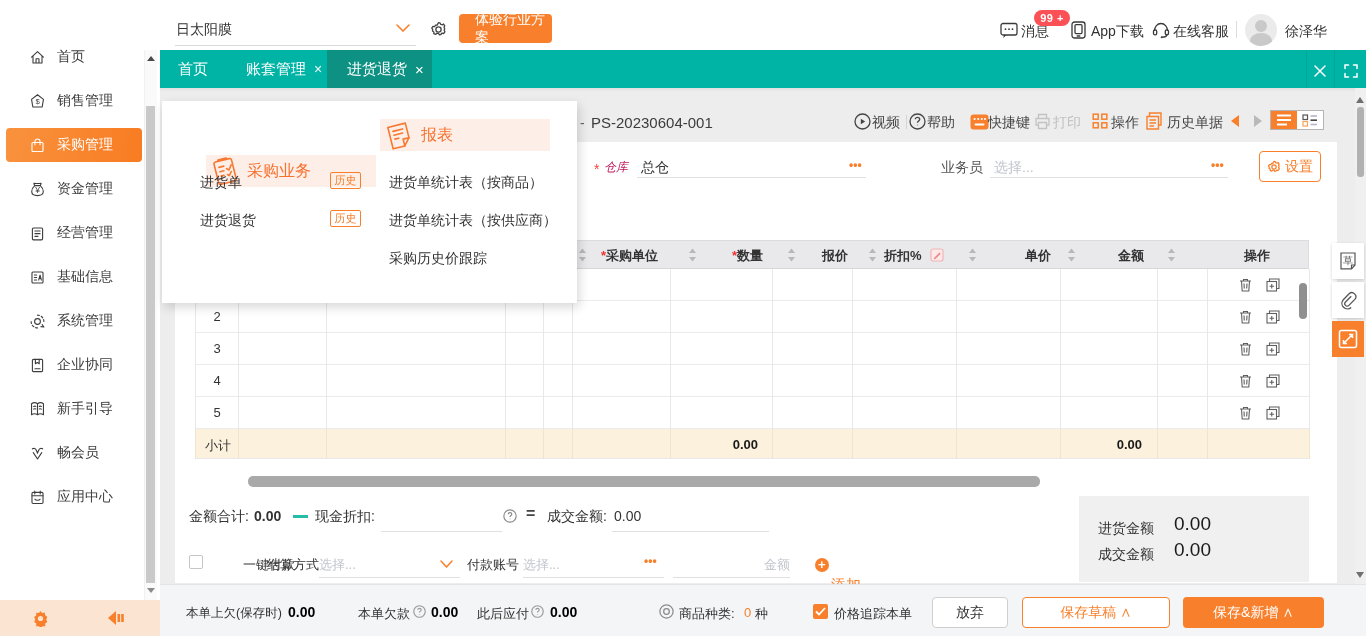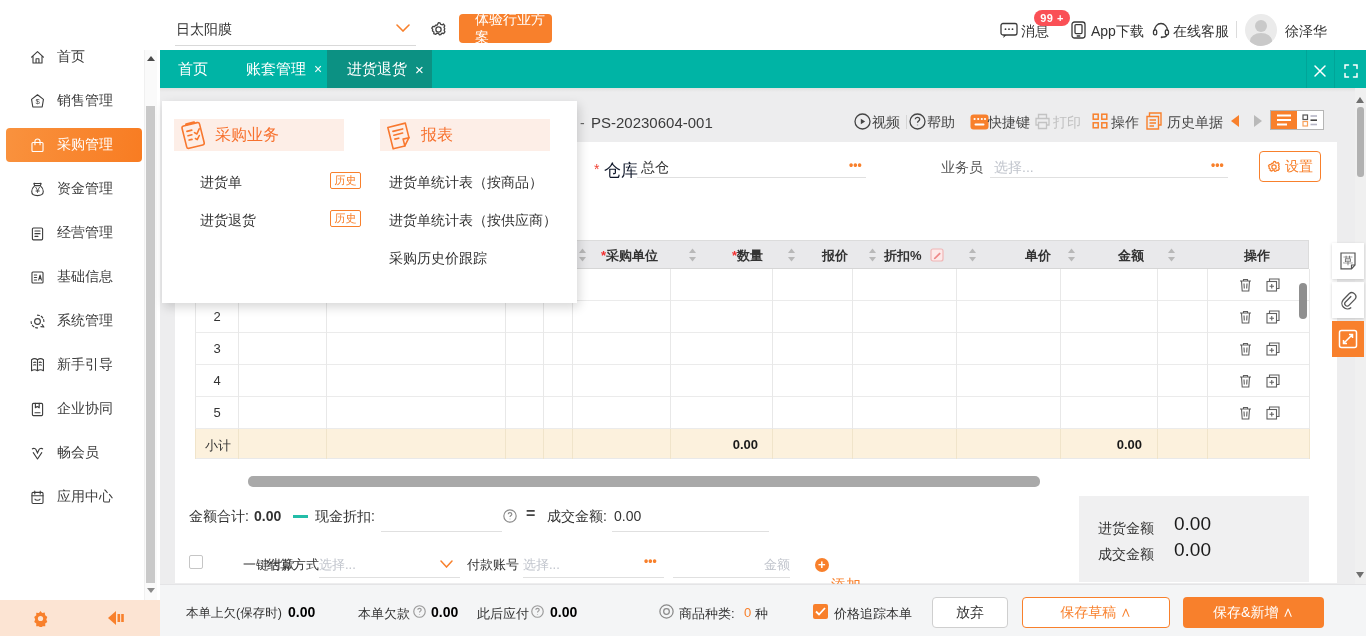--- a/index.html
+++ b/index.html
@@ -114,31 +114,31 @@
         <svg width="17" height="17" viewBox="0 0 20 20" fill="none" stroke="#3d3d3d" stroke-width="1.3" stroke-linecap="round" stroke-linejoin="round">
           <path d="M10 2.5 A7.5 7.5 0 0 1 17.5 10" stroke-dasharray="2.4 2.2"></path>
           <path d="M2.5 10 A7.5 7.5 0 0 0 10 17.5" stroke-dasharray="2.4 2.2"></path>
           <circle cx="10" cy="10" r="3.4"></circle>
           <path d="M15.5 13.5 L17.5 16.5 L14 16"></path>
         </svg>
         <span>系统管理</span>
       </div>
       <div class="menu-item" style="position:relative;">
         <svg width="17" height="17" viewBox="0 0 20 20" fill="none" stroke="#3d3d3d" stroke-width="1.3" stroke-linecap="round" stroke-linejoin="round">
+          <rect x="4" y="2.8" width="12" height="14.4" rx="1.2"></rect>
+          <path d="M7.5 2.8 V8 L9.7 6.4 L12 8 V2.8 M7 13.8 H13"></path>
+        </svg>
+        <span>企业协同</span>
+      </div>
+      <div class="menu-item" style="position:relative;">
+        <svg width="17" height="17" viewBox="0 0 20 20" fill="none" stroke="#3d3d3d" stroke-width="1.3" stroke-linecap="round" stroke-linejoin="round">
           <path d="M10 3.2 C8 1.8 5 1.8 3 3.2 V16.2 C5 14.8 8 14.8 10 16.2 C12 14.8 15 14.8 17 16.2 V3.2 C15 1.8 12 1.8 10 3.2 V15.5"></path>
           <path d="M5.5 6.5 C6.5 6 7.5 6 8 6.3 M5.5 9.5 C6.5 9 7.5 9 8 9.3 M12 6.3 C13 6 14 6 14.5 6.5 M12 9.3 C13 9 14 9 14.5 9.5"></path>
         </svg>
         <span>新手引导</span>
-      </div>
-      <div class="menu-item" style="position:relative;">
-        <svg width="17" height="17" viewBox="0 0 20 20" fill="none" stroke="#3d3d3d" stroke-width="1.3" stroke-linecap="round" stroke-linejoin="round">
-          <rect x="4" y="2.8" width="12" height="14.4" rx="1.2"></rect>
-          <path d="M7.5 2.8 V8 L9.7 6.4 L12 8 V2.8 M7 13.8 H13"></path>
-        </svg>
-        <span>企业协同</span>
       </div>
       <div class="menu-item" style="position:relative;">
         <svg width="17" height="17" viewBox="0 0 20 20" fill="none" stroke="#3d3d3d" stroke-width="1.3" stroke-linecap="round" stroke-linejoin="round">
           <path d="M4 4.5 C5.5 3.5 7.5 4 8.3 5.6 L10 9.5 L11.7 5.6 C12.5 4 14.5 3.5 16 4.5 M10 9.5 L10 9.6"></path>
           <path d="M5 9 L10 16.5 L15 9"></path>
           <path d="M6.5 6.5 L10 16.5 L13.5 6.5" stroke-width="0"></path>
         </svg>
         <span>畅会员</span>
       </div>
       <div class="menu-item" style="position:relative;">
@@ -279,21 +279,21 @@
             <rect x="1" y="7.5" width="4.5" height="4.5" fill="none" stroke="#f8a25c" stroke-width="1.2"></rect>
             <path d="M8.5 2 H15" stroke="#b5b5c5" stroke-width="1.6"></path>
             <path d="M8.5 6.2 H15" stroke="#444" stroke-width="1.6"></path>
             <path d="M8.5 10.5 H15" stroke="#b5b5c5" stroke-width="1.6"></path>
           </svg>
         </div>
     </div>
   </div>
   <div class="abs" id="formrow">
     <span class="abs red" style="left:419px;top:19px;font-size:14px;">*</span>
-    <div class="abs" style="left:429px;top:17px;font-size:17px;color:#0f172a;">仓库</div>
+    <div class="abs" style="left:429px;top:17px;font-size:12px;color:#be185d;font-style:italic;">仓库</div>
     <div class="abs" style="left:466px;top:17px;font-size:14px;color:#333;">总仓</div>
     <div class="abs uline" style="left:462px;top:35px;width:229px;"></div>
     <div class="abs dots" style="left:674px;top:16px;">•••</div>
     <div class="abs" style="left:766px;top:17px;font-size:14px;color:#555;">业务员</div>
     <div class="abs gray" style="left:819px;top:17px;font-size:14px;">选择...</div>
     <div class="abs uline" style="left:815px;top:35px;width:238px;"></div>
     <div class="abs dots" style="left:1036px;top:16px;">•••</div>
     <div class="abs" id="setbtn"><svg width="14" height="14" viewBox="0 0 22 22" fill="none" stroke="#f8802c" stroke-width="2">
           <path d="M11 2.2 l2 .3 1 2 2.2.4 1.3-1 1.6 2.4-1 1.8 1 2-.8 1.9 1 1.9-1.7 2.3-2.2-.4-1.4 1.7-2 .3-1-1.9-2.2-.1-1.3 1.6-2.6-1 .1-2.2-1.8-1.3.3-2-1.2-1.7 1.5-2.1 2.1.2 1.2-1.8 2.1-.2z" stroke-linejoin="round"></path>
           <circle cx="11" cy="11" r="3.4"></circle>
@@ -515,21 +515,21 @@
     </div>
   <div class="fbtn" style="background:#f8802c;box-shadow:none;">
       <svg width="20" height="20" viewBox="0 0 20 20" fill="none" stroke="#fff" stroke-width="1.5">
         <rect x="1.5" y="1.5" width="17" height="17" rx="2"></rect>
         <path d="M11 5.5 H14.5 V9 M9 11 L14 6 M9 14.5 H5.5 V11 M6 14 L11 9"></path>
       </svg>
     </div>
 </div>
 
 <div class="abs" id="drop">
-  <div class="abs drophead" style="left:12px;">
+  <div class="abs drophead" style="left:44px;margin-top:36px;">
     <svg style="margin-left:4px;" width="30" height="30" viewBox="0 0 30 30" fill="none" stroke="#f8782f" stroke-width="1.6" stroke-linecap="round" stroke-linejoin="round" transform="rotate(-14)">
         <rect x="6" y="4" width="18" height="23" rx="2"></rect>
         <path d="M11 3 H19" stroke-width="2.4"></path>
         <path d="M10 10 H15 M10 14.5 H14 M10 19 H13"></path>
         <path d="M17 13 L19 15 L22.5 10.5"></path>
         <path d="M16.5 19 L18 20.5 L21 17"></path>
       </svg>
     <span class="ttl" style="margin-left:7px;">采购业务</span>
     </div>
   <div class="abs drophead" style="left:218px;">

